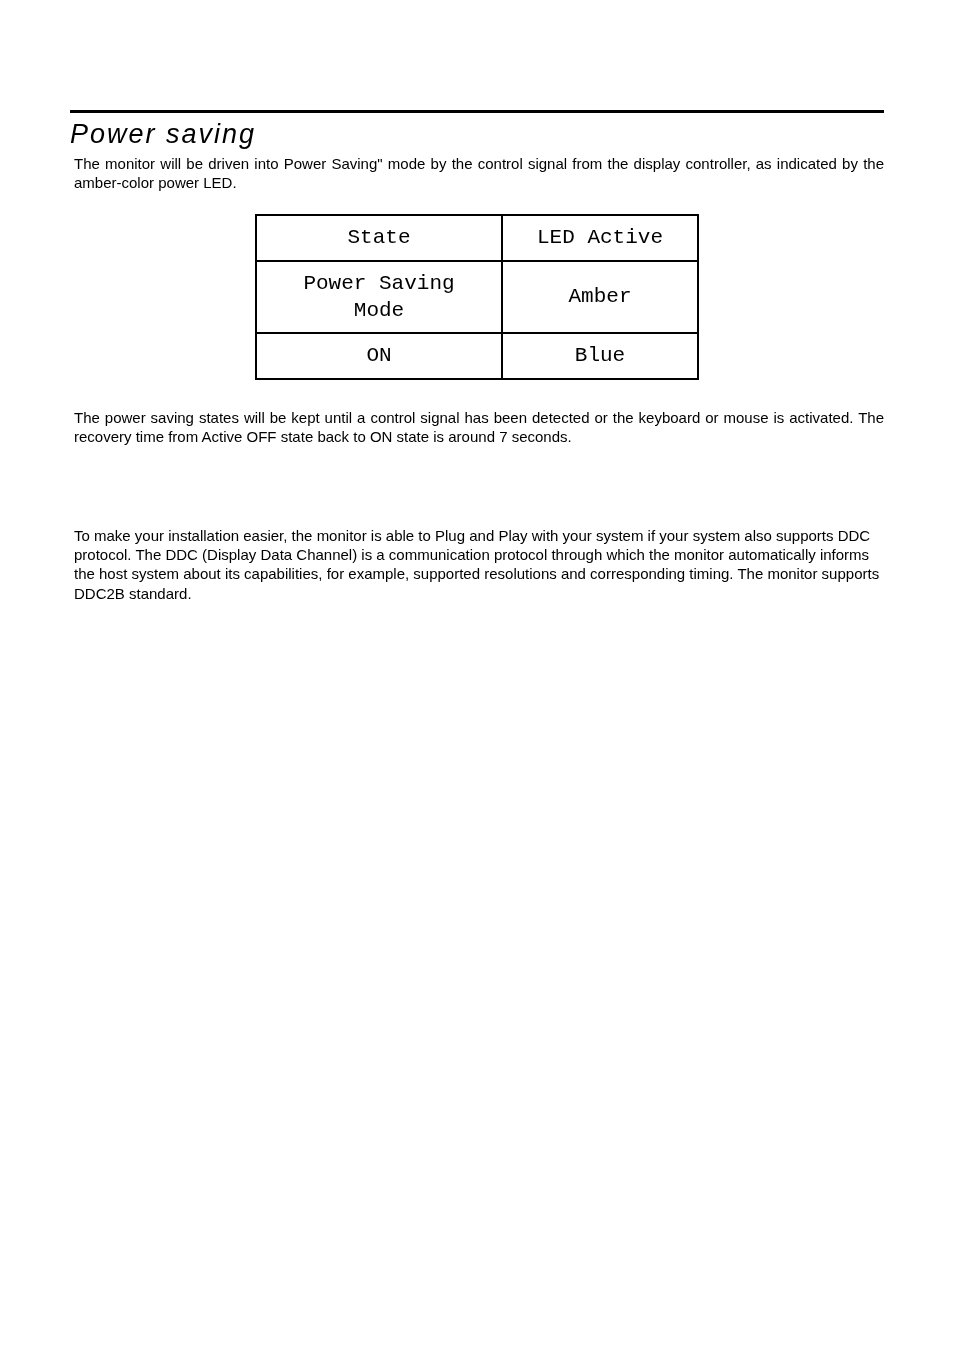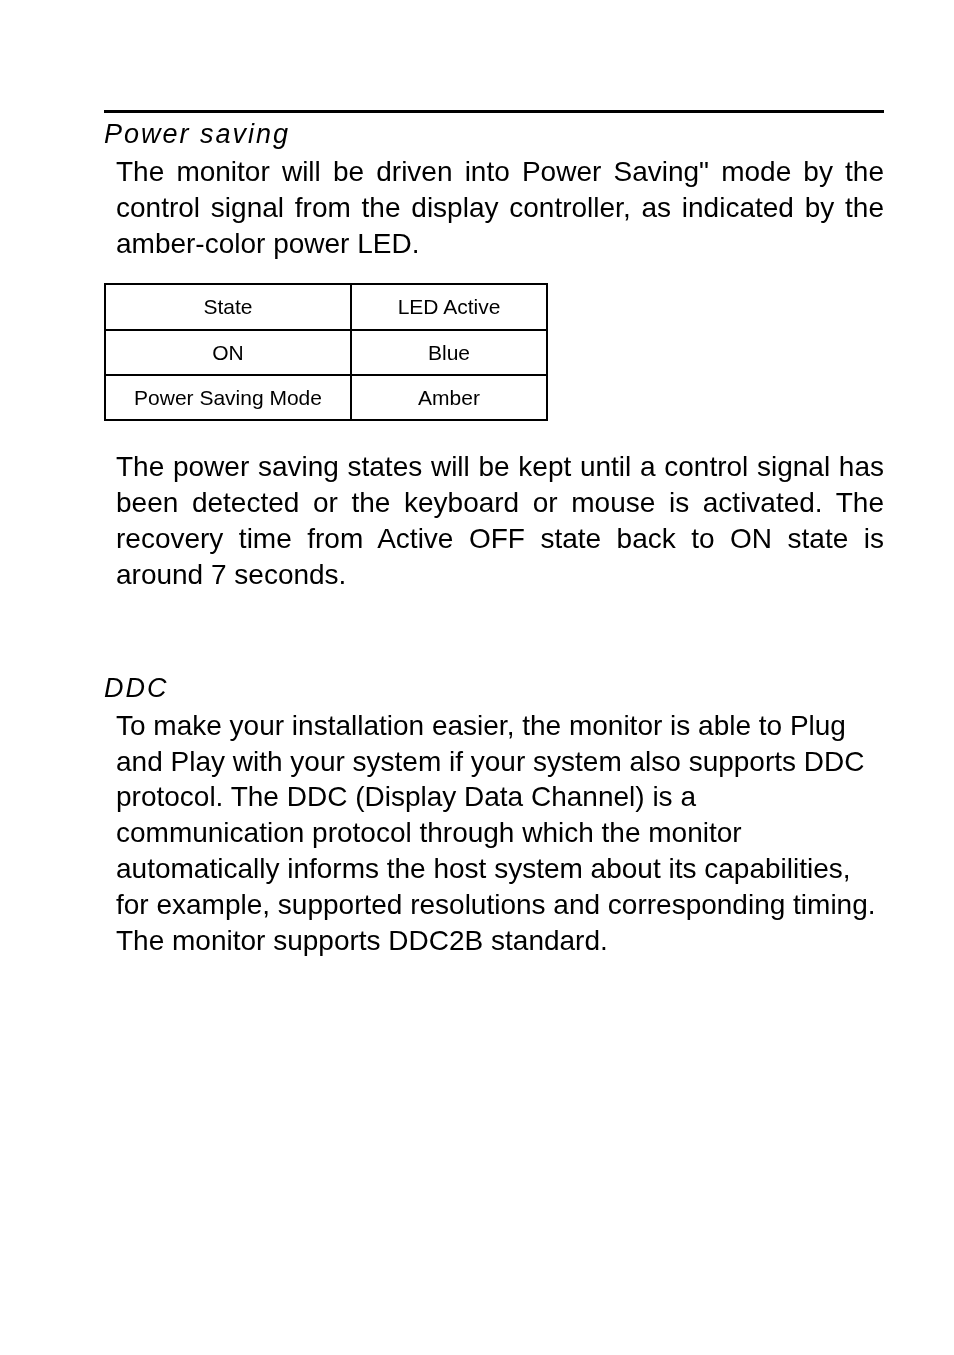--- a/index.html
+++ b/index.html
@@ -6,46 +6,48 @@
     margin: 0;
     padding: 0;
     background: #fff;
     font-family: "Segoe UI", "Helvetica Neue", Arial, sans-serif;
     color: #000;
     width: 954px;
     height: 1355px;
     box-sizing: border-box;
   }
   .page {
-    padding: 70px 70px 0 104px;
+    padding: 70px 70px 0 70px;
   }
   .rule {
     border: none;
     border-top: 3px solid #000;
     margin: 40px 0 6px 0;
   }
   .heading {
     font-style: italic;
     font-size: 27px;
     letter-spacing: 2px;
     margin: 0 0 4px 0;
     font-weight: 500;
   }
   .para {
-    font-size: 28px;
+    font-size: 15px;
     line-height: 1.28;
-    margin: 0 0 22px 12px;
+    margin: 0 0 22px 4px;
     text-align: justify;
   }
   .para.tight {
     margin-bottom: 40px;
   }
   .table-wrap {
     display: flex;
+    justify-content: center;
     margin: 14px 0 28px 0;
+    font-family: Liberation Mono, monospace;
   }
   table {
     border-collapse: collapse;
   }
   th, td {
     border: 2px solid #000;
     font-size: 21px;
     text-align: center;
     padding: 8px 22px;
     font-weight: 400;
@@ -73,32 +75,31 @@
   <p class="para">The monitor will be driven into Power Saving" mode by the control signal from the display controller, as indicated by the amber-color power LED.</p>
 
   <div class="table-wrap">
     <table>
       <tbody>
           <tr>
         <th class="col-state">State</th>
         <th class="col-led">LED Active</th>
       </tr>
       <tr>
+        <td>Power Saving Mode</td>
+        <td>Amber</td>
+      </tr>
+      <tr>
         <td>ON</td>
         <td>Blue</td>
-      </tr>
-      <tr>
-        <td>Power Saving Mode</td>
-        <td>Amber</td>
       </tr>
     </tbody>
       </table>
   </div>
 
   <p class="para tight">The power saving states will be kept until a control signal has been detected or the keyboard or mouse is activated. The recovery time from Active OFF state back to ON state is around 7 seconds.</p>
 
   <div class="section-gap"></div>
 
-  <h2 class="heading">DDC</h2>
 
   <p class="para" style="text-align:left;">To make your installation easier, the monitor is able to Plug and Play with your system if your system also supports DDC protocol. The DDC (Display Data Channel) is a communication protocol through which the monitor automatically informs the host system  about its capabilities, for example, supported resolutions and corresponding timing. The monitor supports DDC2B standard.</p>
 
 </div>
 
 </body></html>

